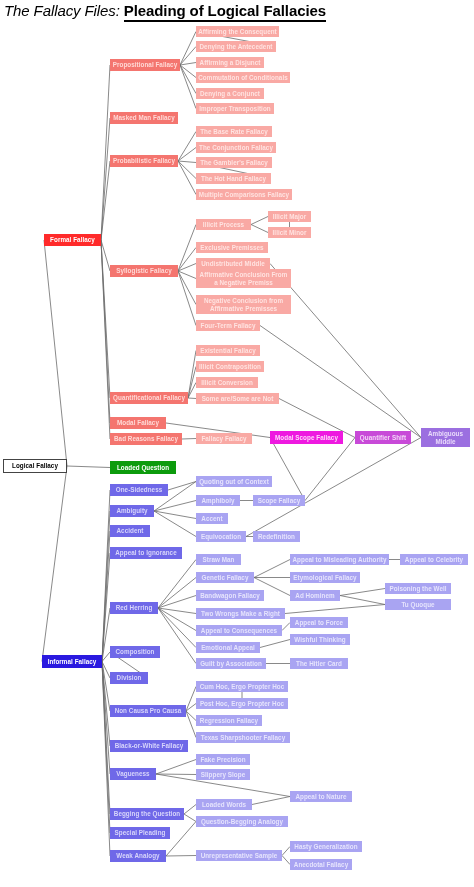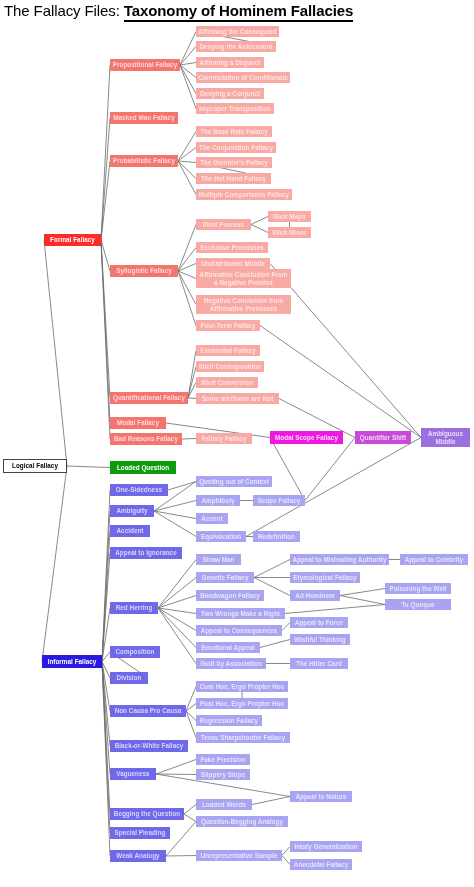--- a/index.html
+++ b/index.html
@@ -1,20 +1,20 @@
 <!DOCTYPE html>
 <html><head>
 <meta charset="utf-8">
 <style>
   html,body{margin:0;padding:0;background:#ffffff;}
   body{width:474px;height:887px;font-family:"Liberation Sans",sans-serif;overflow:hidden;}
   #stage{position:relative;width:474px;height:887px;background:#fff;}
 
   #title{position:absolute;left:4px;top:2px;font-size:15px;color:#000;white-space:nowrap;letter-spacing:-0.1px;}
-  #title .plain{font-weight:400;}
+  #title .plain{font-weight:400;font-style:italic;}
   #title .under{font-weight:700;border-bottom:2px solid #000;padding-bottom:1px;}
 
   svg#edges{position:absolute;left:0;top:0;width:474px;height:887px;}
   svg#edges line{stroke:#6b6b6b;stroke-width:0.8;}
 
   .node{position:absolute;box-sizing:border-box;display:flex;align-items:center;
         justify-content:center;text-align:center;color:#fff;font-size:6.3px;
         font-weight:700;line-height:1.12;letter-spacing:0.05px;white-space:nowrap;
         padding:0 2px;}
   .node.wrap{white-space:normal;}
@@ -32,21 +32,21 @@
   .c-orch   {background:#c84ad8;color:#f3d7f8;}
   .c-viol   {background:#9b6fe0;color:#eadcfb;}
 </style>
 </head>
 <body>
 
 <div id="stage">
 
   <div id="title">
     <span class="plain">The Fallacy Files:</span>
-    <span class="under">Taxonomy of Hominem Fallacies</span>
+    <span class="under">Pleading of Logical Fallacies</span>
   </div>
 
   <svg id="edges">
       <line x1="67" y1="466" x2="44" y2="240"></line>
       <line x1="67" y1="466" x2="42" y2="661.5"></line>
       <line x1="67" y1="466" x2="110" y2="467.5"></line>
       <line x1="101" y1="240" x2="110" y2="65"></line>
       <line x1="101" y1="240" x2="110" y2="118"></line>
       <line x1="101" y1="240" x2="110" y2="161"></line>
       <line x1="101" y1="240" x2="110" y2="271"></line>

